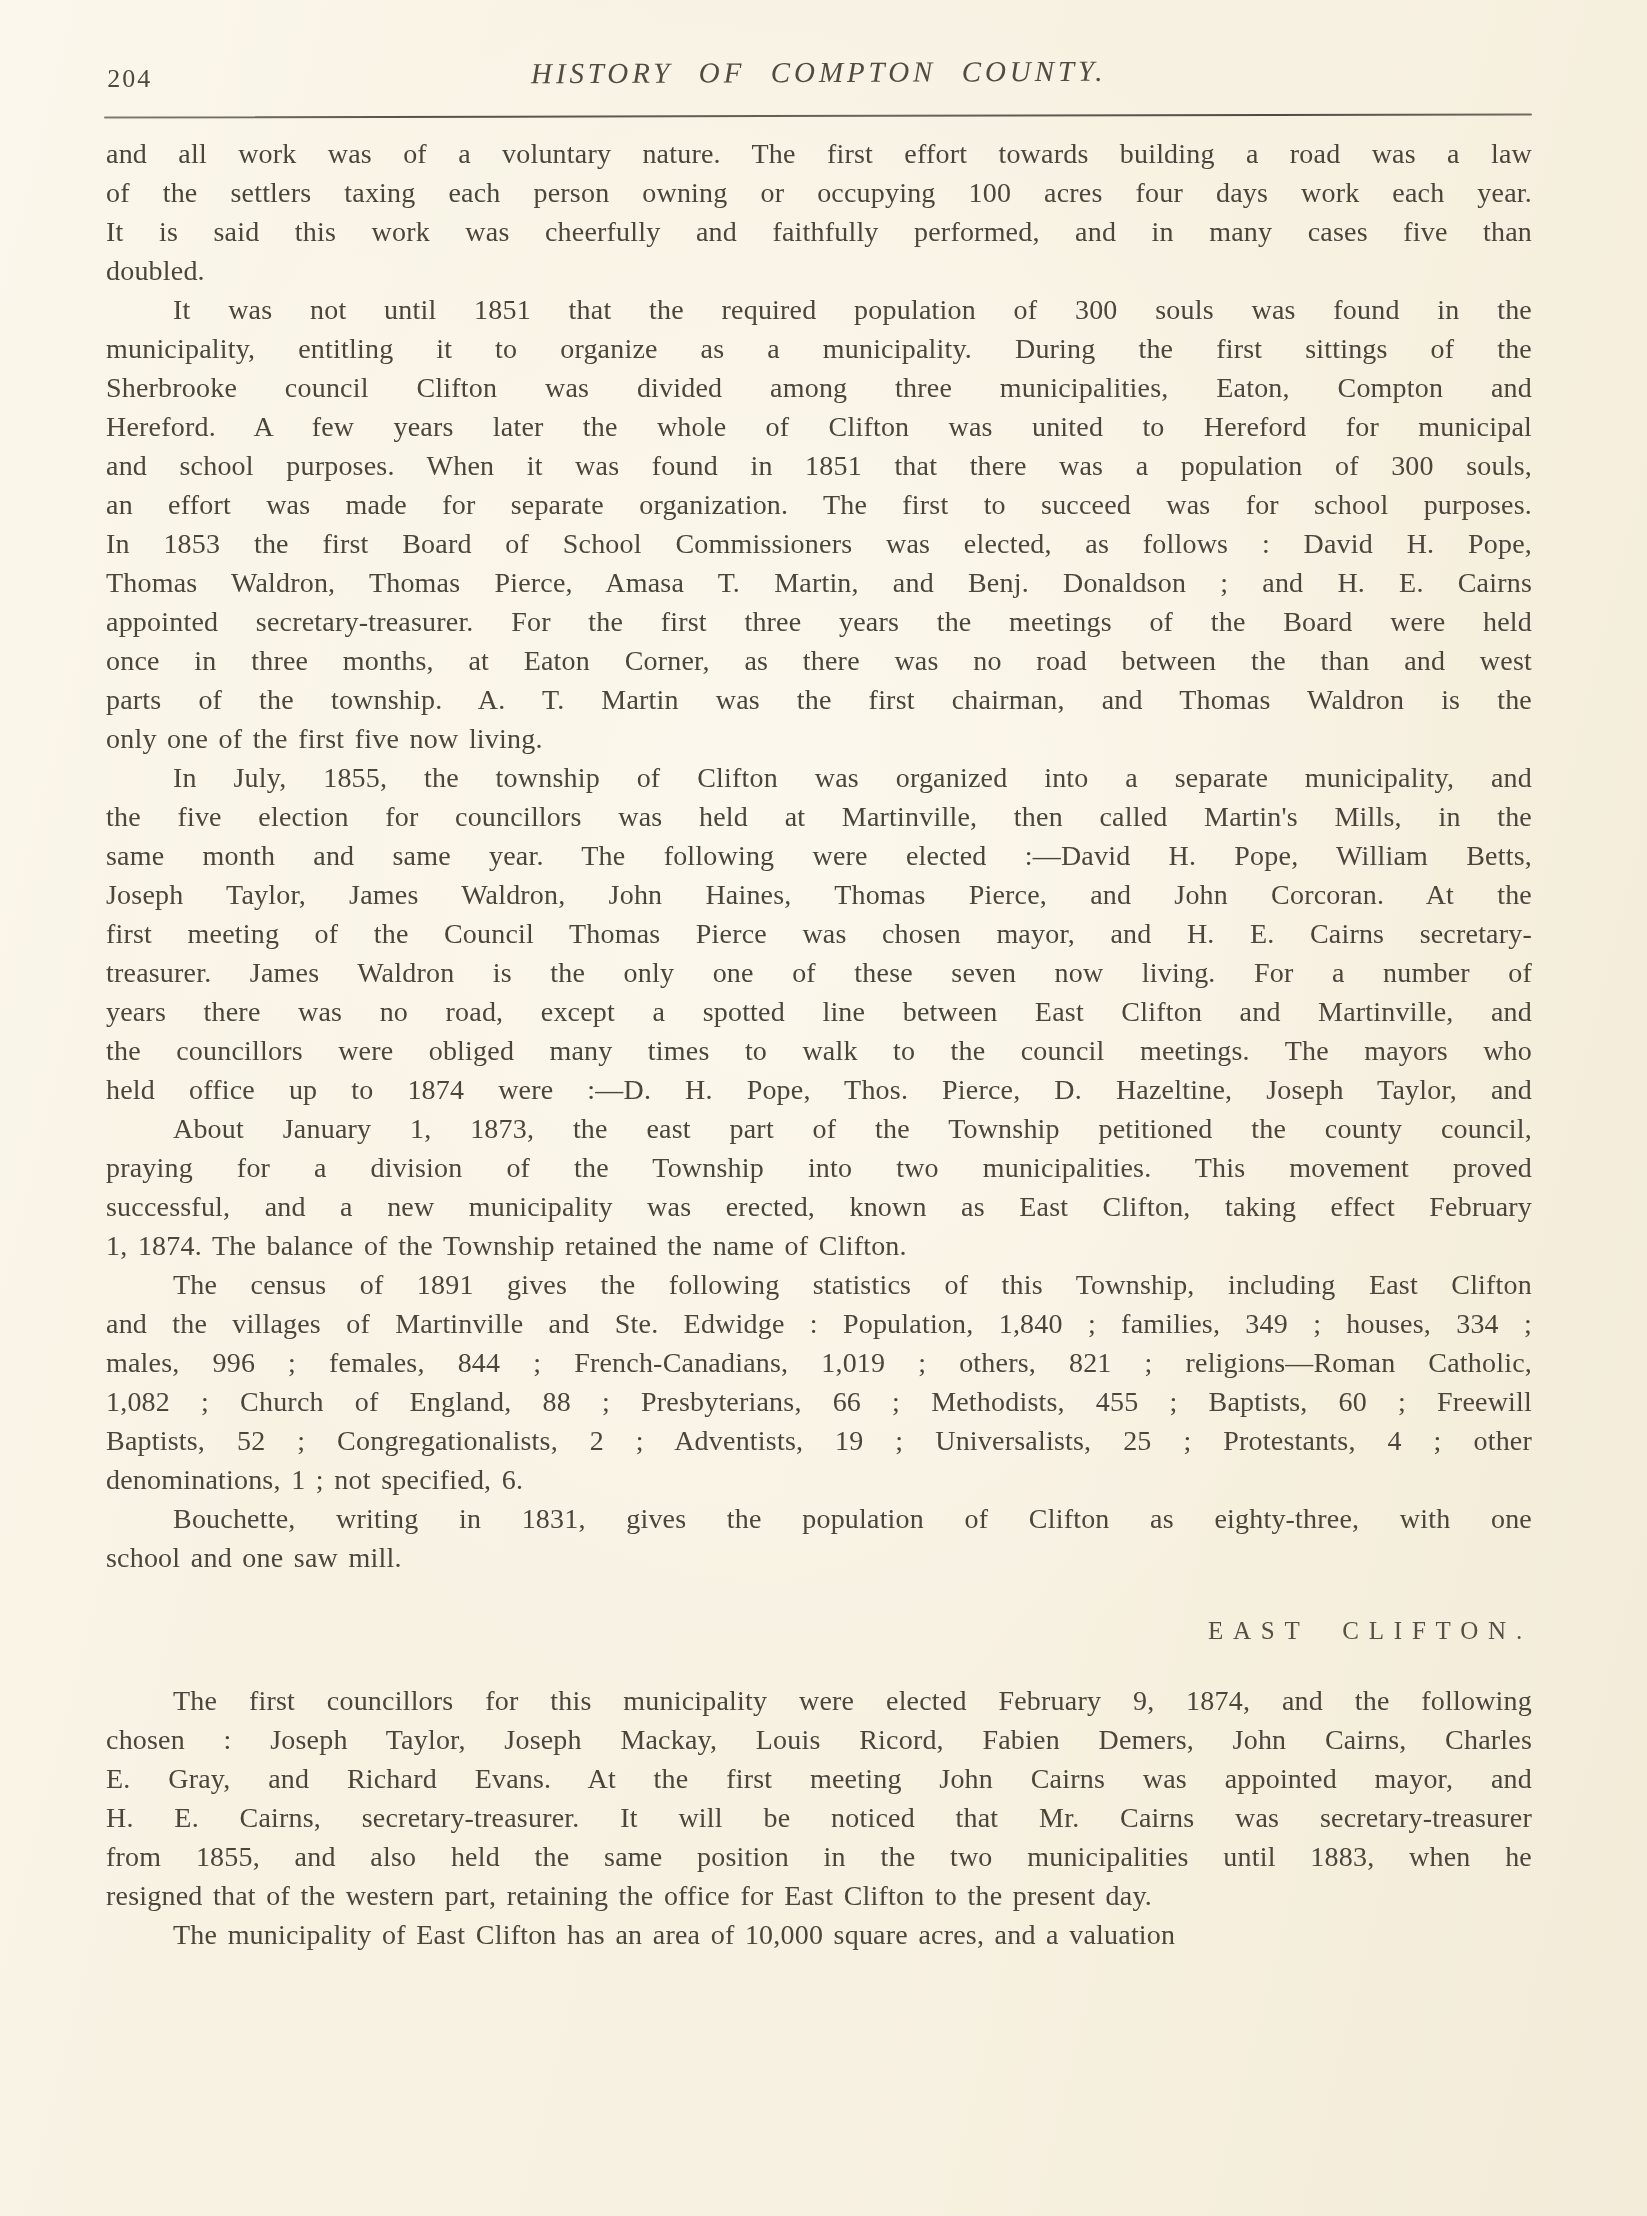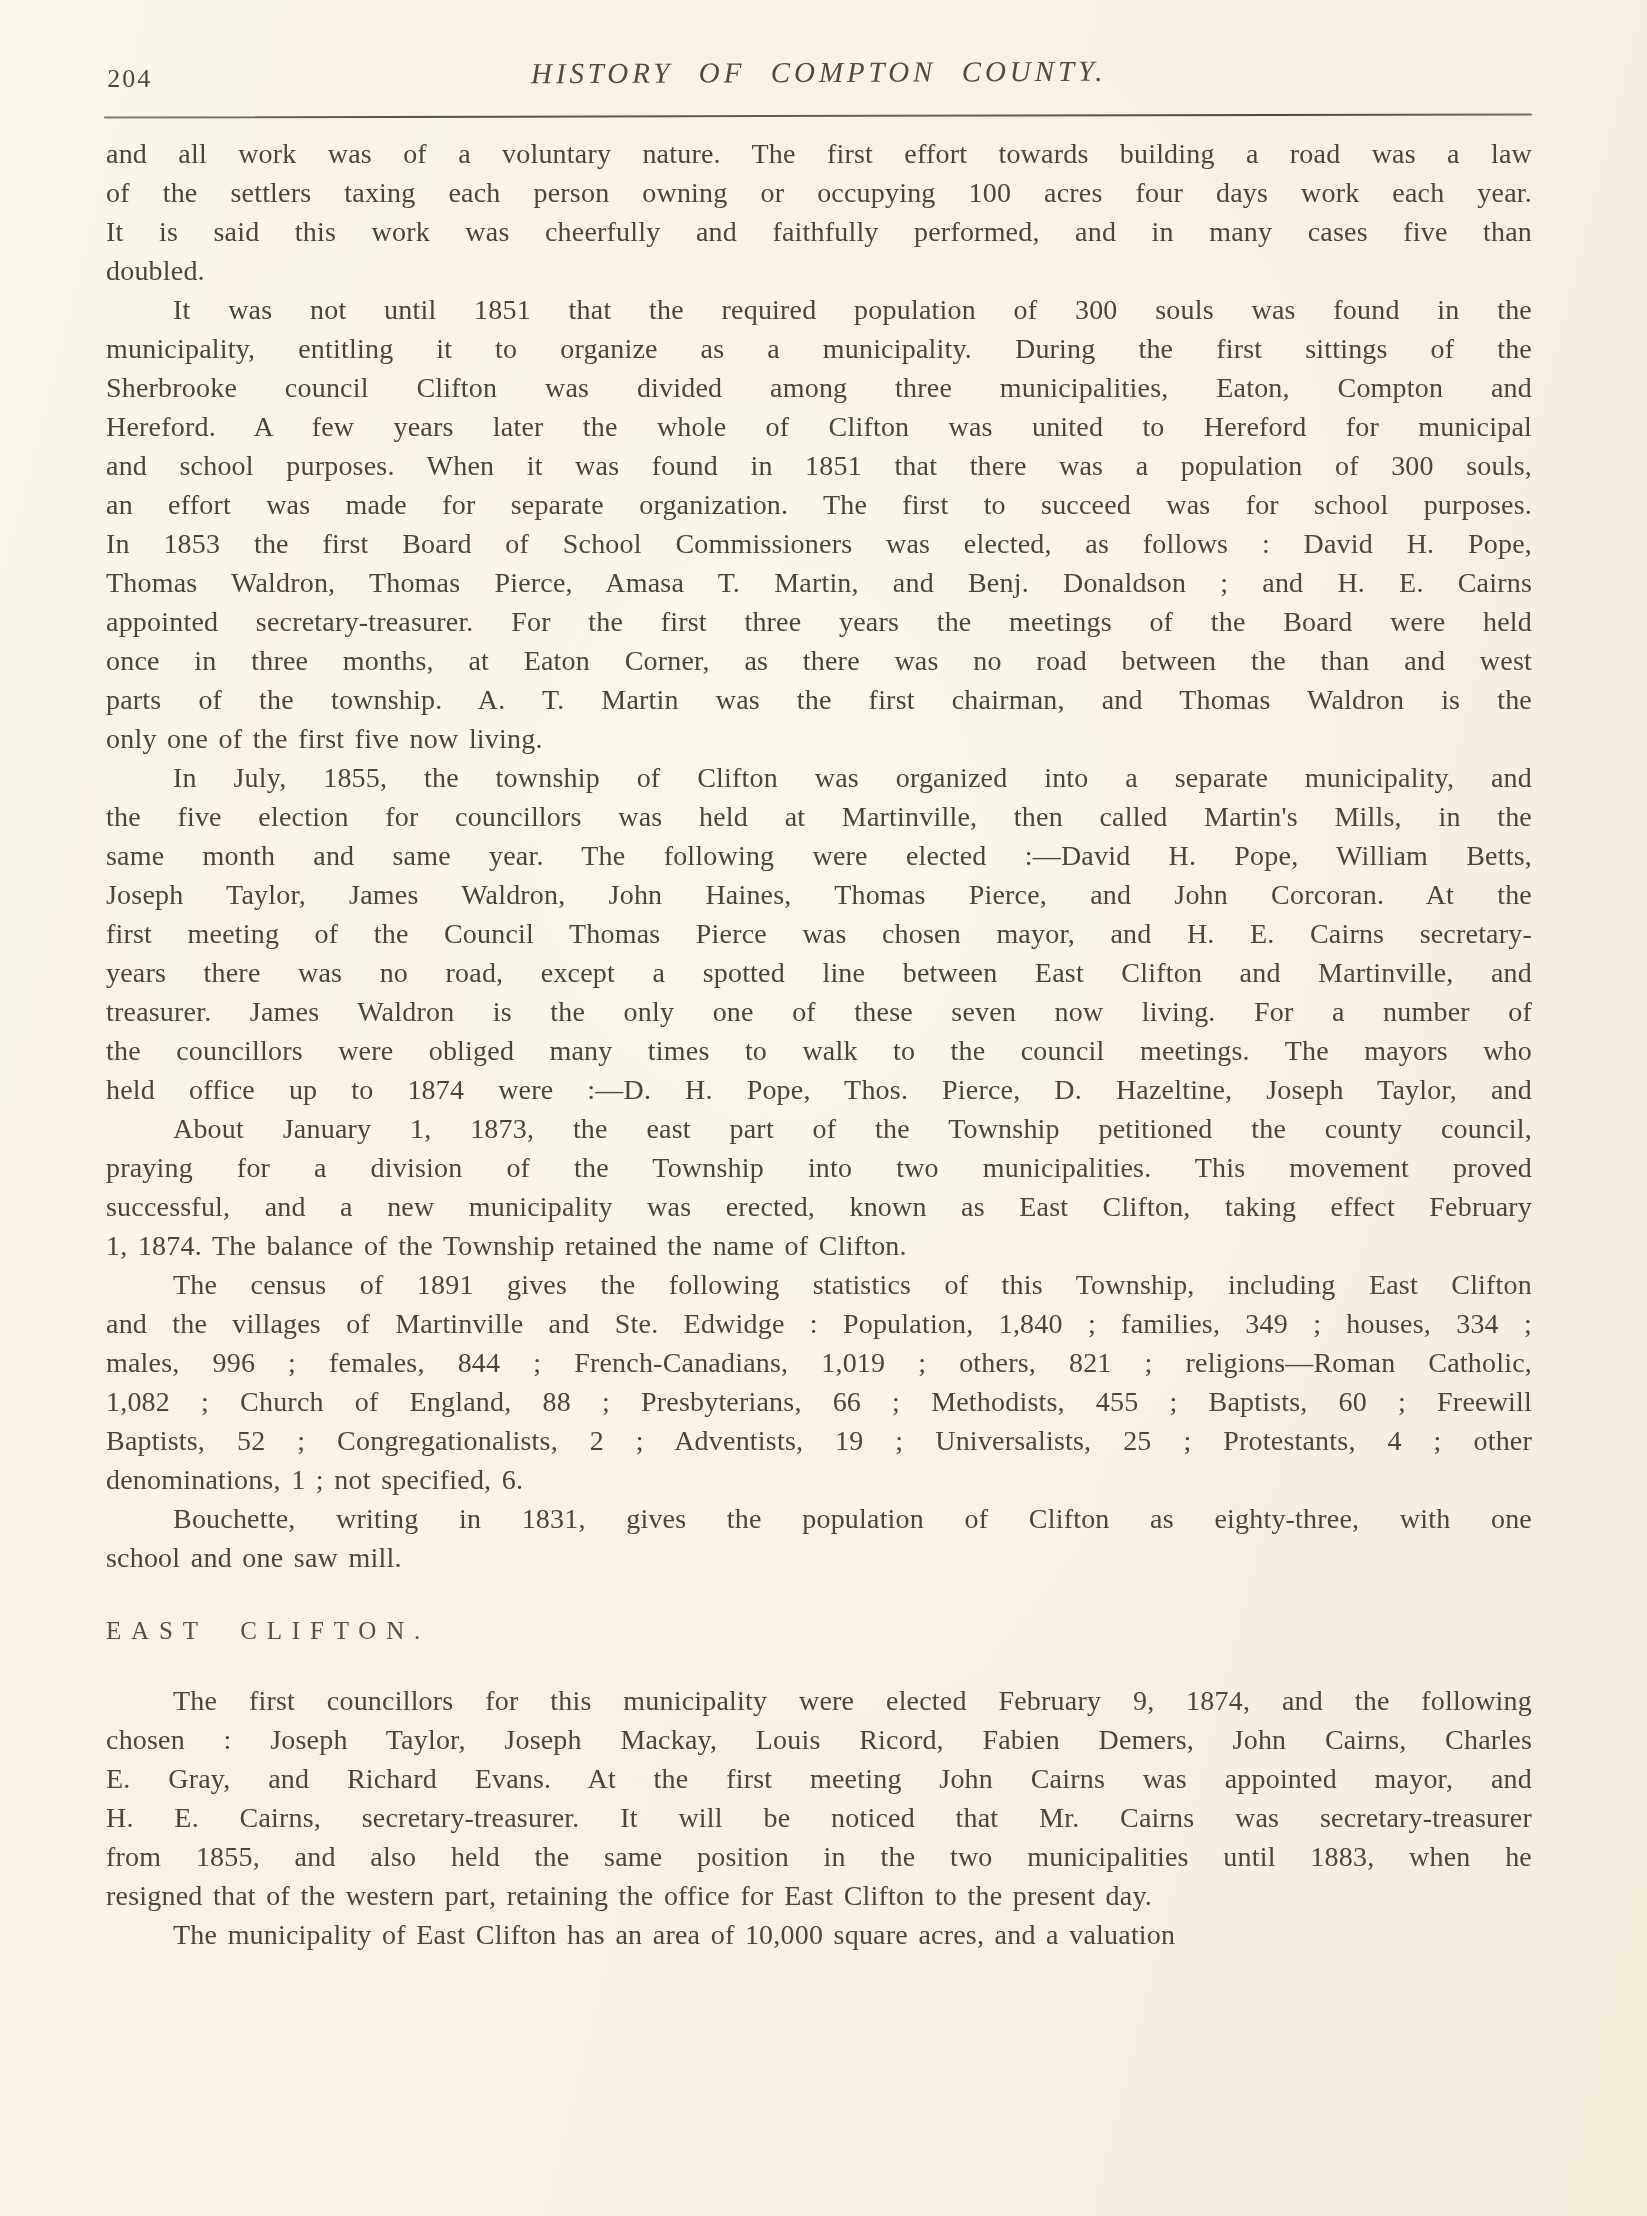--- a/index.html
+++ b/index.html
@@ -67,21 +67,21 @@
     text-align: justify;
     text-align-last: justify;
     white-space: normal;
   }
   .line.last { text-align-last: left; }
   .line.indent { text-indent: 67px; }
   .section-heading {
     margin: 34px 0 31px 0;
     font-size: 25px;
     font-weight: normal;
-    text-align: left;
+    text-align: right;
     letter-spacing: 9.8px;
     word-spacing: 17px;
     color: #555045;
   }
 </style>
 </head>
 <body>
 
 <div class="page">
 
@@ -108,22 +108,22 @@
         <div class="line">Thomas Waldron, Thomas Pierce, Amasa T. Martin, and Benj. Donaldson ; and H. E. Cairns</div>
         <div class="line">appointed secretary-treasurer. For the first three years the meetings of the Board were held</div>
         <div class="line">once in three months, at Eaton Corner, as there was no road between the than and west</div>
         <div class="line">parts of the township. A. T. Martin was the first chairman, and Thomas Waldron is the</div>
         <div class="line last">only one of the first five now living.</div>
         <div class="line indent">In July, 1855, the township of Clifton was organized into a separate municipality, and</div>
         <div class="line">the five election for councillors was held at Martinville, then called Martin's Mills, in the</div>
         <div class="line">same month and same year. The following were elected :—David H. Pope, William Betts,</div>
         <div class="line">Joseph Taylor, James Waldron, John Haines, Thomas Pierce, and John Corcoran. At the</div>
         <div class="line">first meeting of the Council Thomas Pierce was chosen mayor, and H. E. Cairns secretary-</div>
+        <div class="line">treasurer. James Waldron is the only one of these seven now living. For a number of</div>
         <div class="line">years there was no road, except a spotted line between East Clifton and Martinville, and</div>
-        <div class="line">treasurer. James Waldron is the only one of these seven now living. For a number of</div>
         <div class="line">the councillors were obliged many times to walk to the council meetings. The mayors who</div>
         <div class="line">held office up to 1874 were :—D. H. Pope, Thos. Pierce, D. Hazeltine, Joseph Taylor, and</div>
         <div class="line indent">About January 1, 1873, the east part of the Township petitioned the county council,</div>
         <div class="line">praying for a division of the Township into two municipalities. This movement proved</div>
         <div class="line">successful, and a new municipality was erected, known as East Clifton, taking effect February</div>
         <div class="line last">1, 1874. The balance of the Township retained the name of Clifton.</div>
         <div class="line indent">The census of 1891 gives the following statistics of this Township, including East Clifton</div>
         <div class="line">and the villages of Martinville and Ste. Edwidge : Population, 1,840 ; families, 349 ; houses, 334 ;</div>
         <div class="line">males, 996 ; females, 844 ; French-Canadians, 1,019 ; others, 821 ; religions—Roman Catholic,</div>
         <div class="line">1,082 ; Church of England, 88 ; Presbyterians, 66 ; Methodists, 455 ; Baptists, 60 ; Freewill</div>

